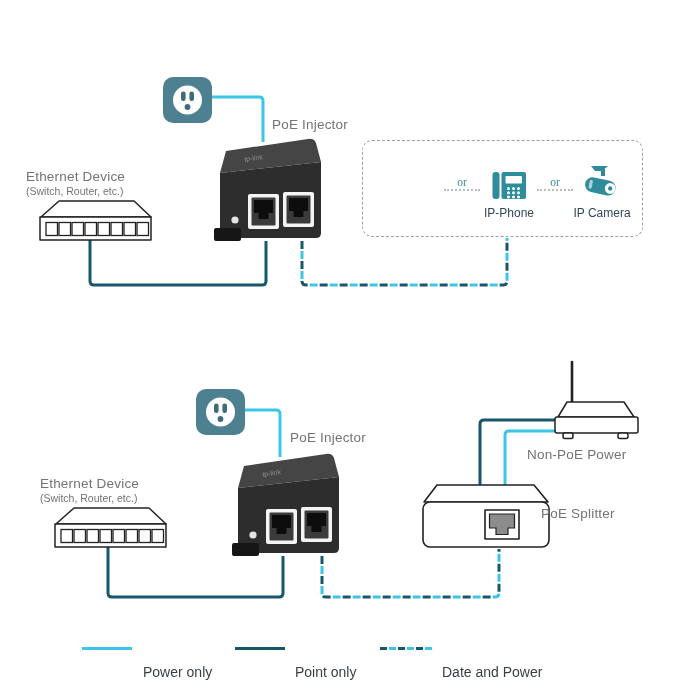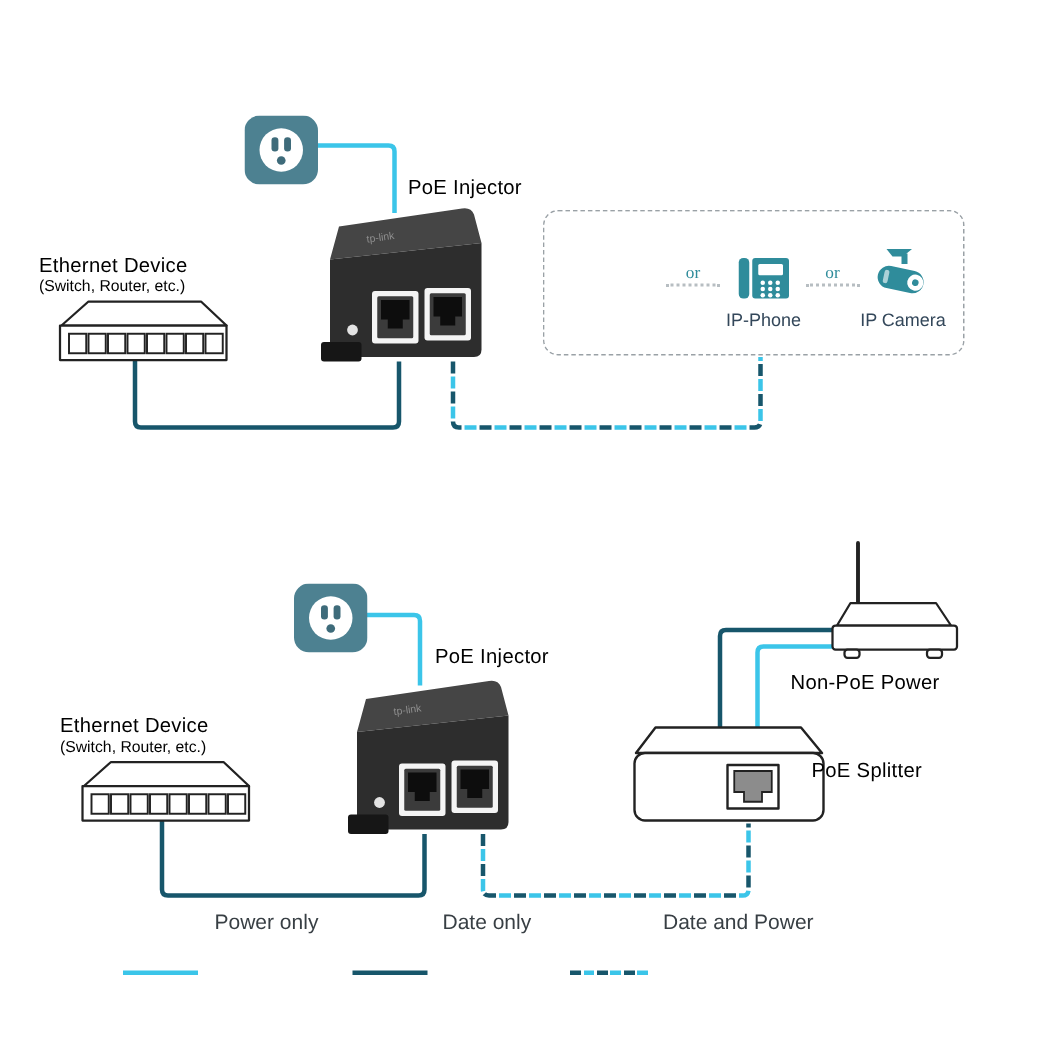--- a/index.html
+++ b/index.html
@@ -8,35 +8,35 @@
     font-family:"Liberation Sans", sans-serif;
   }
   .abs{position:absolute;}
   #wires{position:absolute;left:0;top:0;z-index:1;}
   .device{z-index:2;}
   .wire{fill:none;stroke-width:3px;}
   .wire-power{stroke:#3BC5E9;}
   .wire-data{stroke:#17566B;}
   .wire-both-dark{stroke:#17566B;stroke-dasharray:8 12;}
   .wire-both-cyan{stroke:#3BC5E9;stroke-dasharray:8 12;stroke-dashoffset:10;}
-  .lbl{position:absolute;color:#000000;z-index:3;white-space:nowrap;}
+  .lbl{position:absolute;color:#737373;z-index:3;white-space:nowrap;}
   .lbl-device{font-size:13.5px;letter-spacing:.2px;}
   .lbl-sub{font-size:10.5px;}
   .lbl-center{}
   .devices-box{
     position:absolute;left:362px;top:140px;width:281px;height:97px;
     border:1.6px dashed #9aa1a6;border-radius:10px;box-sizing:border-box;z-index:2;
   }
   .box-item{position:absolute;width:96px;text-align:center;}
   .box-item .ic{height:38px;display:flex;align-items:flex-end;justify-content:center;}
   .box-item .cap{font-size:12px;color:#33475A;margin-top:5px;}
   .or-sep{position:absolute;width:40px;text-align:center;font-size:11.5px;color:#2F8C9B;font-family:Liberation Serif, serif;}
   .or-sep .dots{margin-top:1px;border-bottom:2px dotted #b7bec2;width:36px;margin-left:2px;}
   .legend-swatch{position:absolute;height:3px;width:50px;top:647px;z-index:2;}
-  .legend-label{position:absolute;top:606px;font-size:14px;color:#383f44;z-index:2;white-space:nowrap;}
+  .legend-label{position:absolute;top:664px;font-size:14px;color:#383f44;z-index:2;white-space:nowrap;}
   .sw-power{background:#3BC5E9;}
   .sw-data{background:#17566B;}
   .sw-both{background:repeating-linear-gradient(90deg,#17566B 0 7px,transparent 7px 9px,#3BC5E9 9px 16px,transparent 16px 18px);}
 </style>
 </head>
 <body>
 
 <svg id="wires" width="700" height="700" viewBox="0 0 700 700">
 
   <path class="wire wire-power" d="M211,97 H259 Q263,97 263,101 V142"></path>
@@ -231,16 +231,16 @@
     </g>
     <path d="M67.5,30 h25 v14 h-6.5 v6.5 h-12 v-6.5 h-6.5 z" fill="#8c8c8c" stroke="#222222" stroke-width="1.2"></path>
   </svg>
 </div>
 <div class="lbl lbl-device" style="left:541px;top:506px;">PoE Splitter</div>
 
 <div class="legend-swatch sw-power" style="left:82px;"></div>
 <div class="legend-label" style="left:143px;">Power only</div>
 
 <div class="legend-swatch sw-data" style="left:235px;"></div>
-<div class="legend-label" style="left:295px;">Date only</div>
+<div class="legend-label" style="left:295px;">Point only</div>
 
 <div class="legend-swatch sw-both" style="left:380px;width:52px;"></div>
 <div class="legend-label" style="left:442px;">Date and Power</div>
 
 </body></html>

